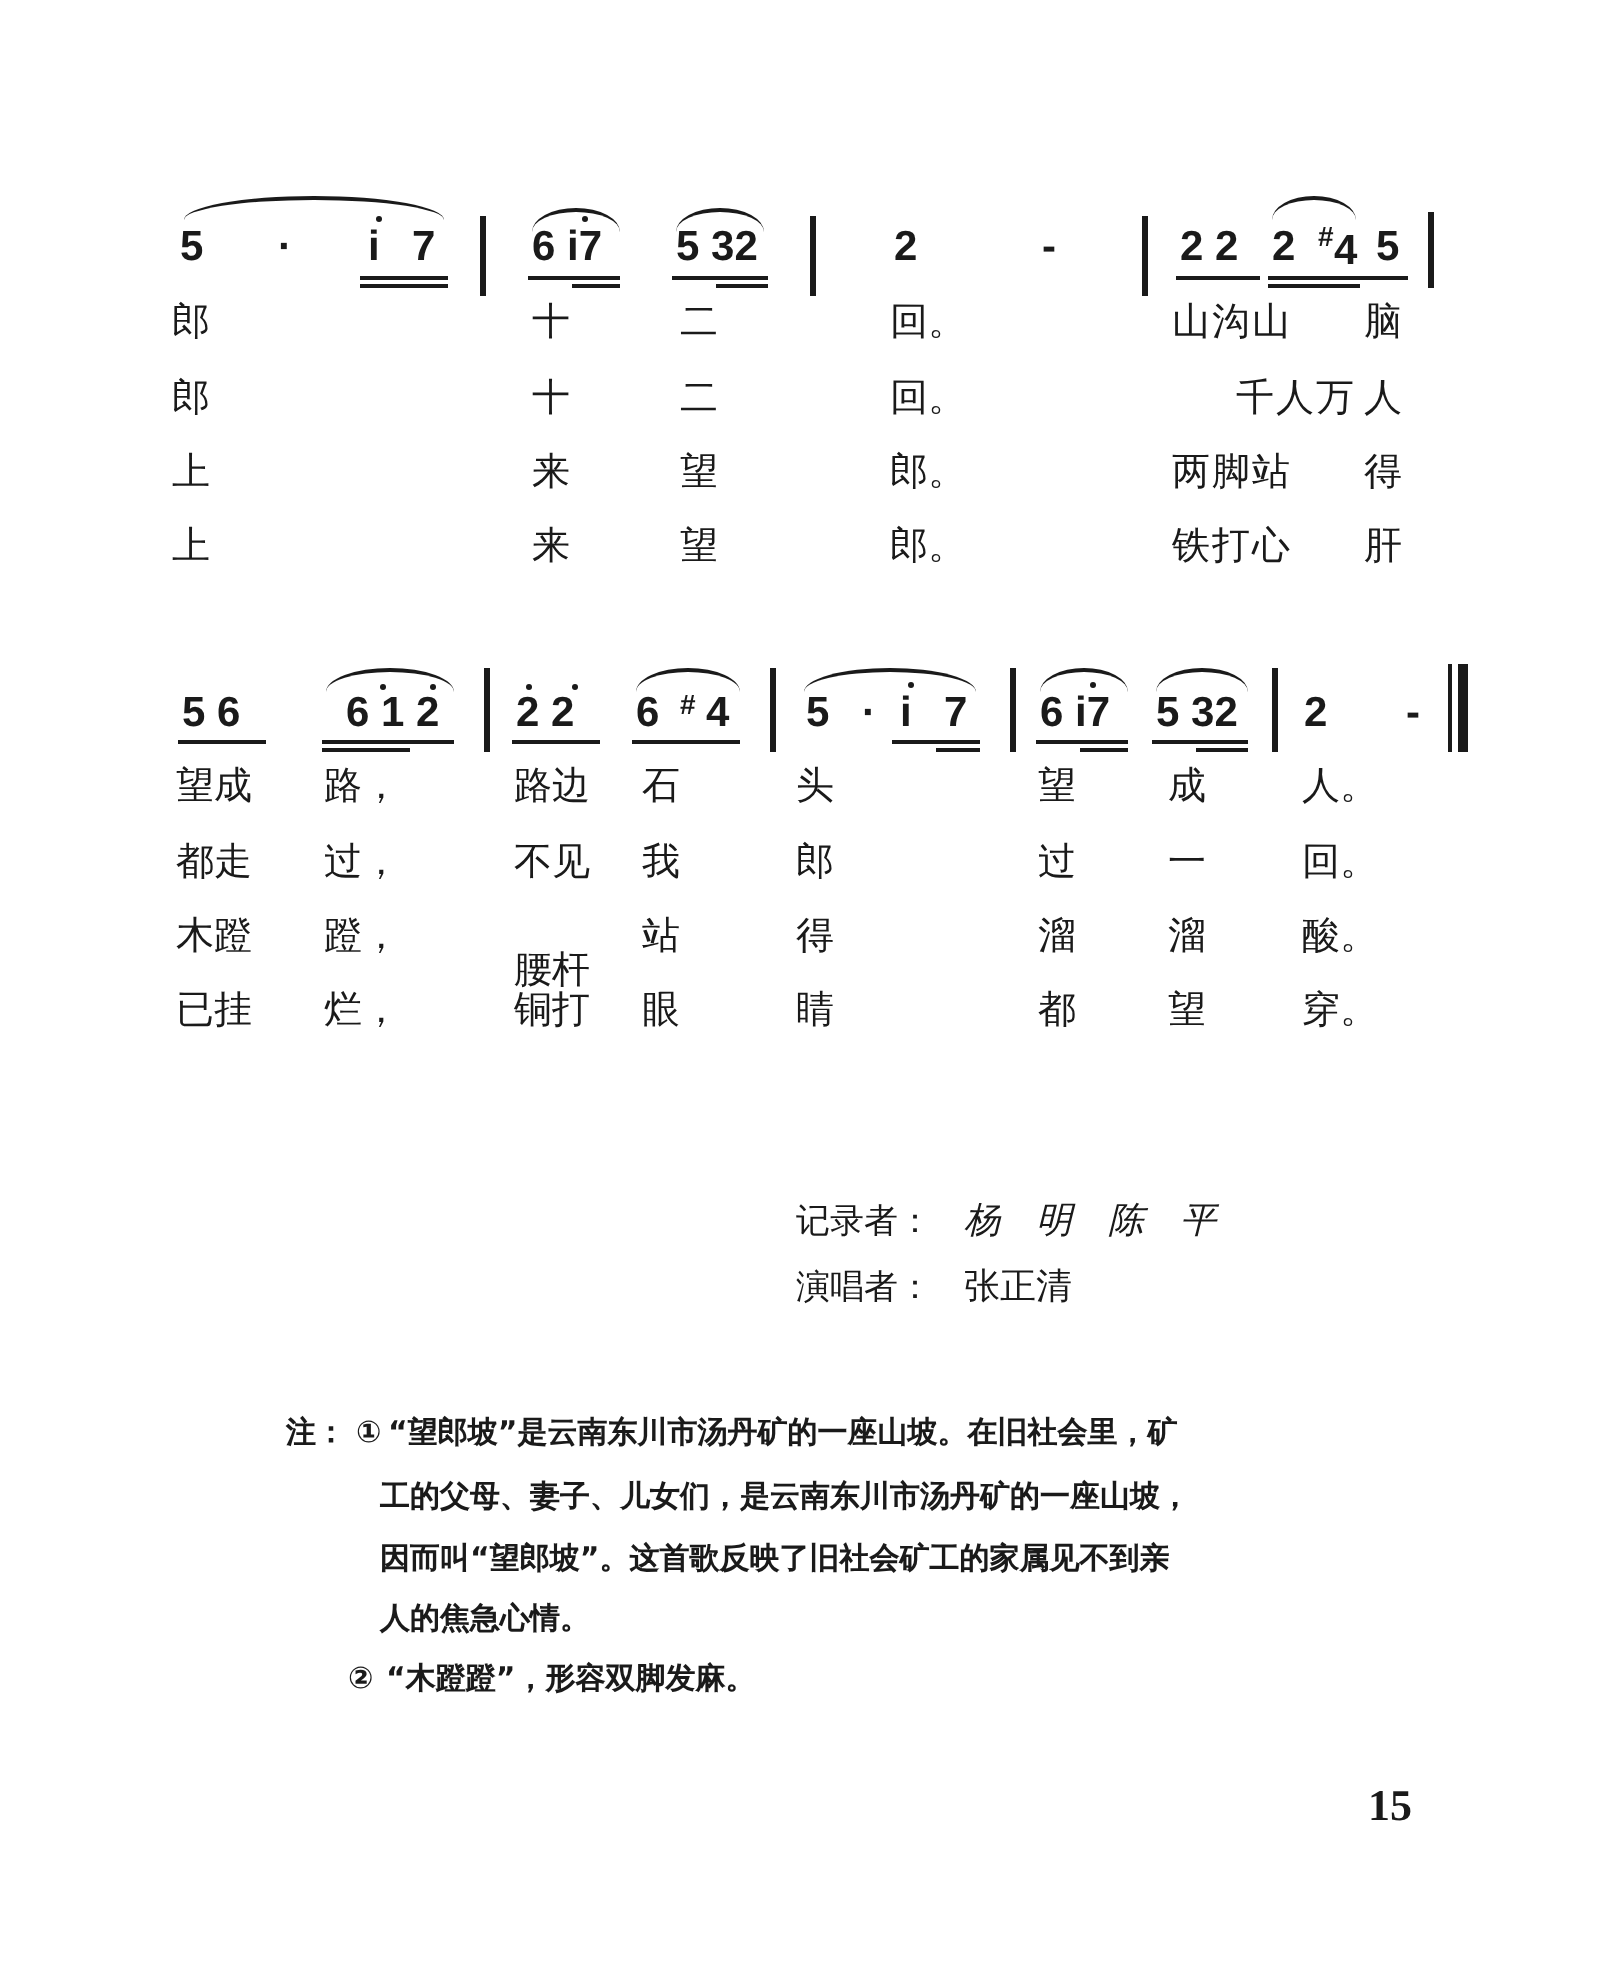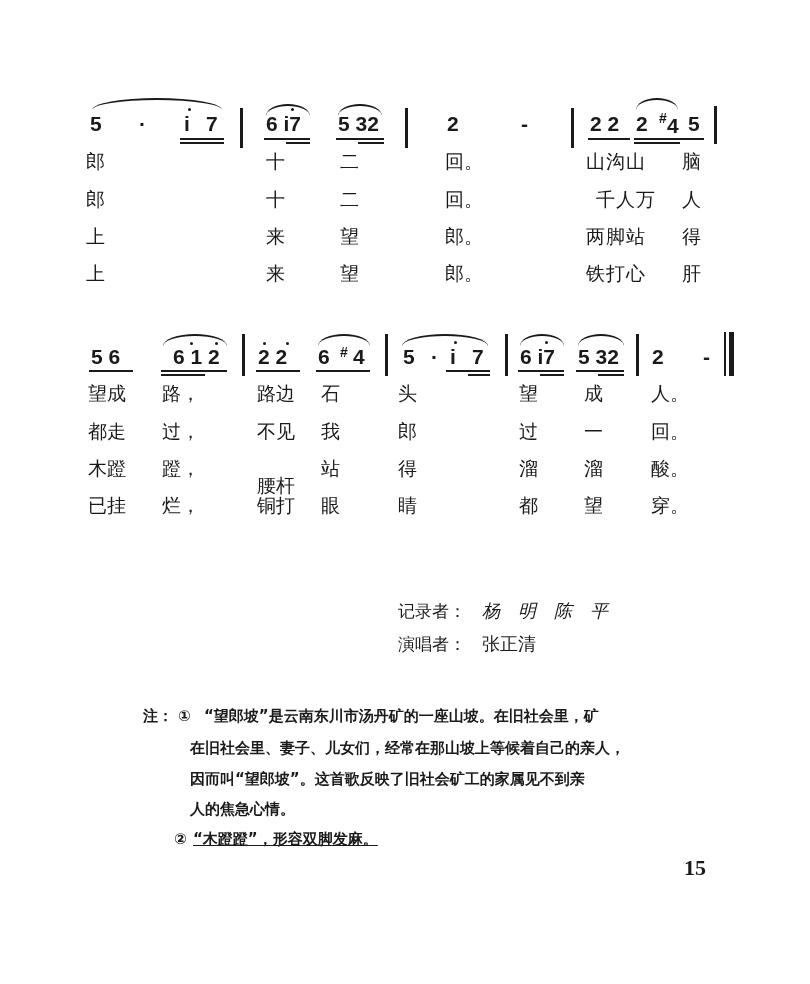--- a/index.html
+++ b/index.html
@@ -64,21 +64,21 @@
   <span class="lyr" style="left:266px; top:150px;">十</span>
   <span class="lyr" style="left:340px; top:150px;">二</span>
   <span class="lyr" style="left:445px; top:150px;">回。</span>
   <span class="lyr" style="left:586px; top:150px; letter-spacing:1px;">山沟山</span>
   <span class="lyr" style="left:682px; top:150px;">脑</span>
 
   <span class="lyr" style="left:86px; top:188px;">郎</span>
   <span class="lyr" style="left:266px; top:188px;">十</span>
   <span class="lyr" style="left:340px; top:188px;">二</span>
   <span class="lyr" style="left:445px; top:188px;">回。</span>
-  <span class="lyr" style="left:596px; top:188px; letter-spacing:1px;">千人万</span>
+  <span class="lyr" style="left:618px; top:188px; letter-spacing:1px;">千人万</span>
   <span class="lyr" style="left:682px; top:188px;">人</span>
 
   <span class="lyr" style="left:86px; top:225px;">上</span>
   <span class="lyr" style="left:266px; top:225px;">来</span>
   <span class="lyr" style="left:340px; top:225px;">望</span>
   <span class="lyr" style="left:445px; top:225px;">郎。</span>
   <span class="lyr" style="left:586px; top:225px; letter-spacing:1px;">两脚站</span>
   <span class="lyr" style="left:682px; top:225px;">得</span>
 
   <span class="lyr" style="left:86px; top:262px;">上</span>
@@ -180,21 +180,21 @@
 <div>
   <span class="meta" style="left:398px; top:600px;">记录者：</span>
   <span class="meta" style="left:482px; top:600px; font-weight:normal; font-size:18px;font-style:italic;">杨　明　陈　平</span>
   <span class="meta" style="left:398px; top:633px;">演唱者：</span>
   <span class="meta" style="left:482px; top:633px; font-weight:normal; font-size:18px;">张正清</span>
 </div>
 
 <div>
   <span class="footnote" style="left:143px; top:706px;">注：</span>
   <span class="footnote" style="left:178px; top:706px;">①</span>
-  <span class="footnote" style="left:204px; top:706px;">“望郎坡”是云南东川市汤丹矿的一座山坡。在旧社会里，矿</span>
-  <span class="footnote" style="left:190px; top:738px;">在旧社会里、妻子、儿女们，经常在那山坡上等候着自己的亲人，</span>
+  <span class="footnote" style="left:194px; top:706px;">“望郎坡”是云南东川市汤丹矿的一座山坡。在旧社会里，矿</span>
+  <span class="footnote" style="left:190px; top:738px;">工的父母、妻子、儿女们，是云南东川市汤丹矿的一座山坡，</span>
   <span class="footnote" style="left:190px; top:769px;">因而叫“望郎坡”。这首歌反映了旧社会矿工的家属见不到亲</span>
   <span class="footnote" style="left:190px; top:799px;text-align:right;">人的焦急心情。</span>
   <span class="footnote" style="left:174px; top:829px;">②</span>
-  <span class="footnote" style="left:193px; top:829px;text-decoration:underline;">“木蹬蹬”，形容双脚发麻。</span>
-</div>
-
-<span class="pagenum" style="left:684px; top:855px;">15</span>
+  <span class="footnote" style="left:193px; top:829px;">“木蹬蹬”，形容双脚发麻。</span>
+</div>
+
+<span class="pagenum" style="left:684px; top:890px;">15</span>
 
 </body></html>

